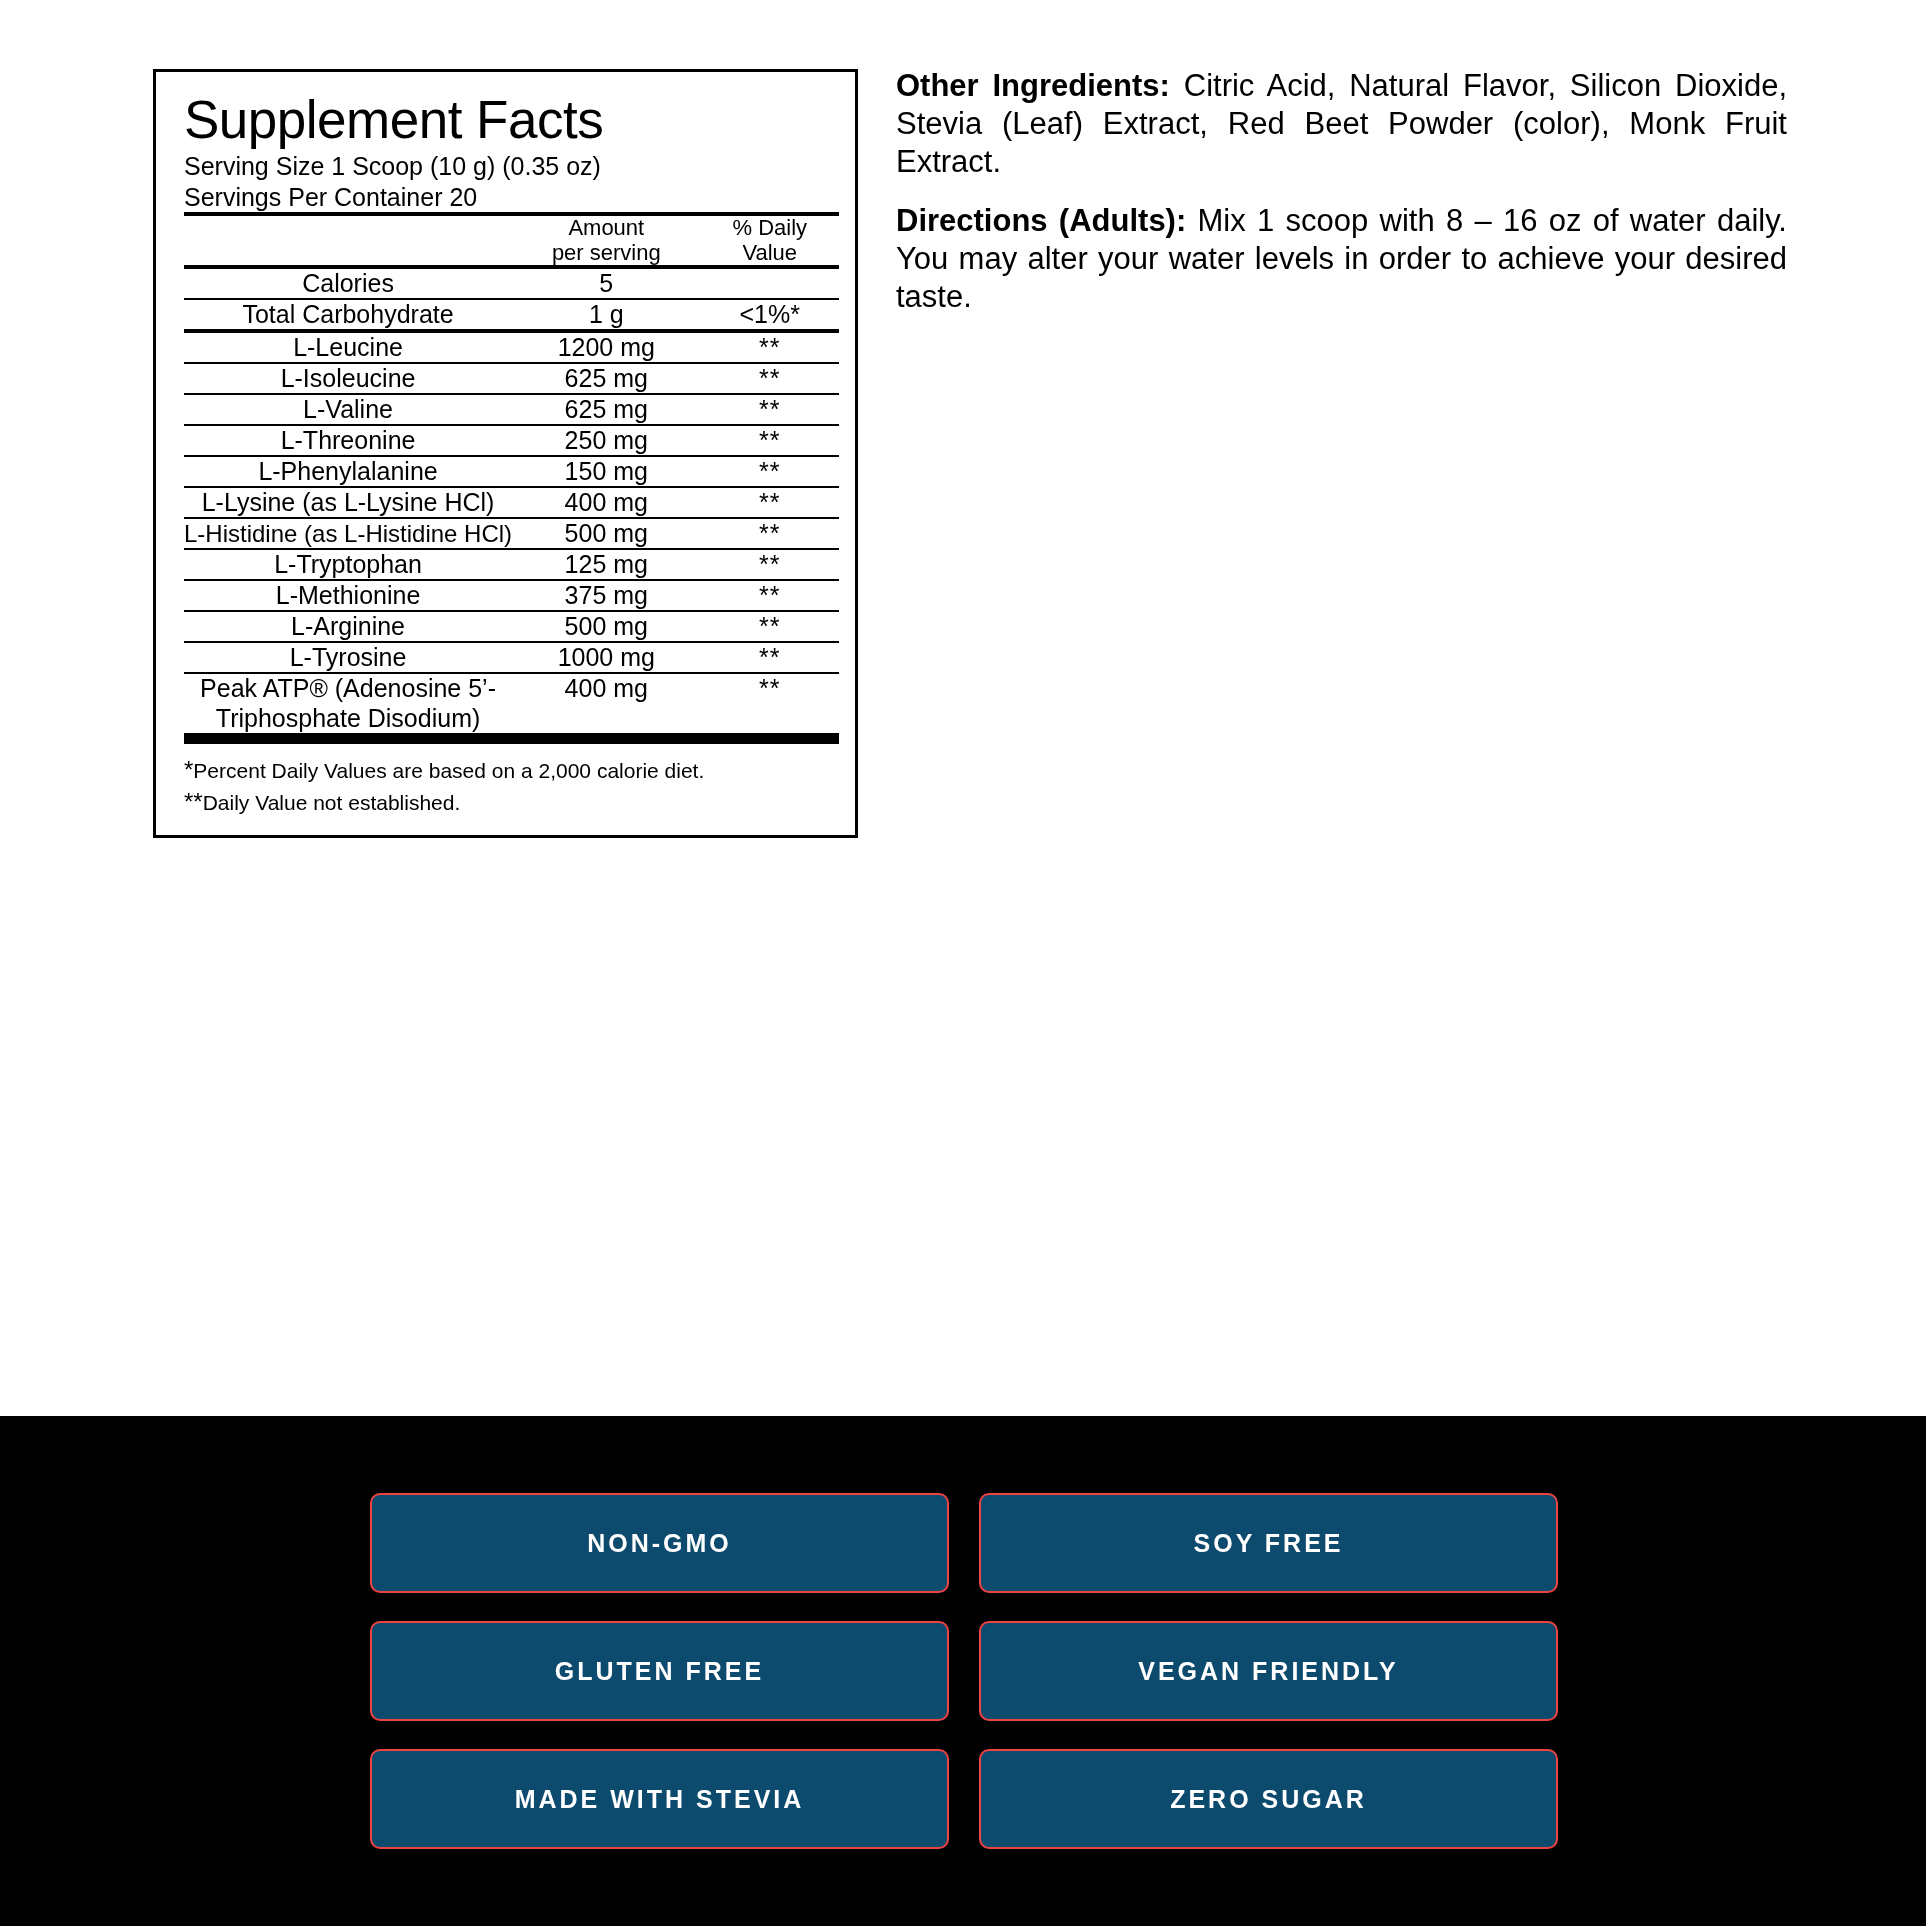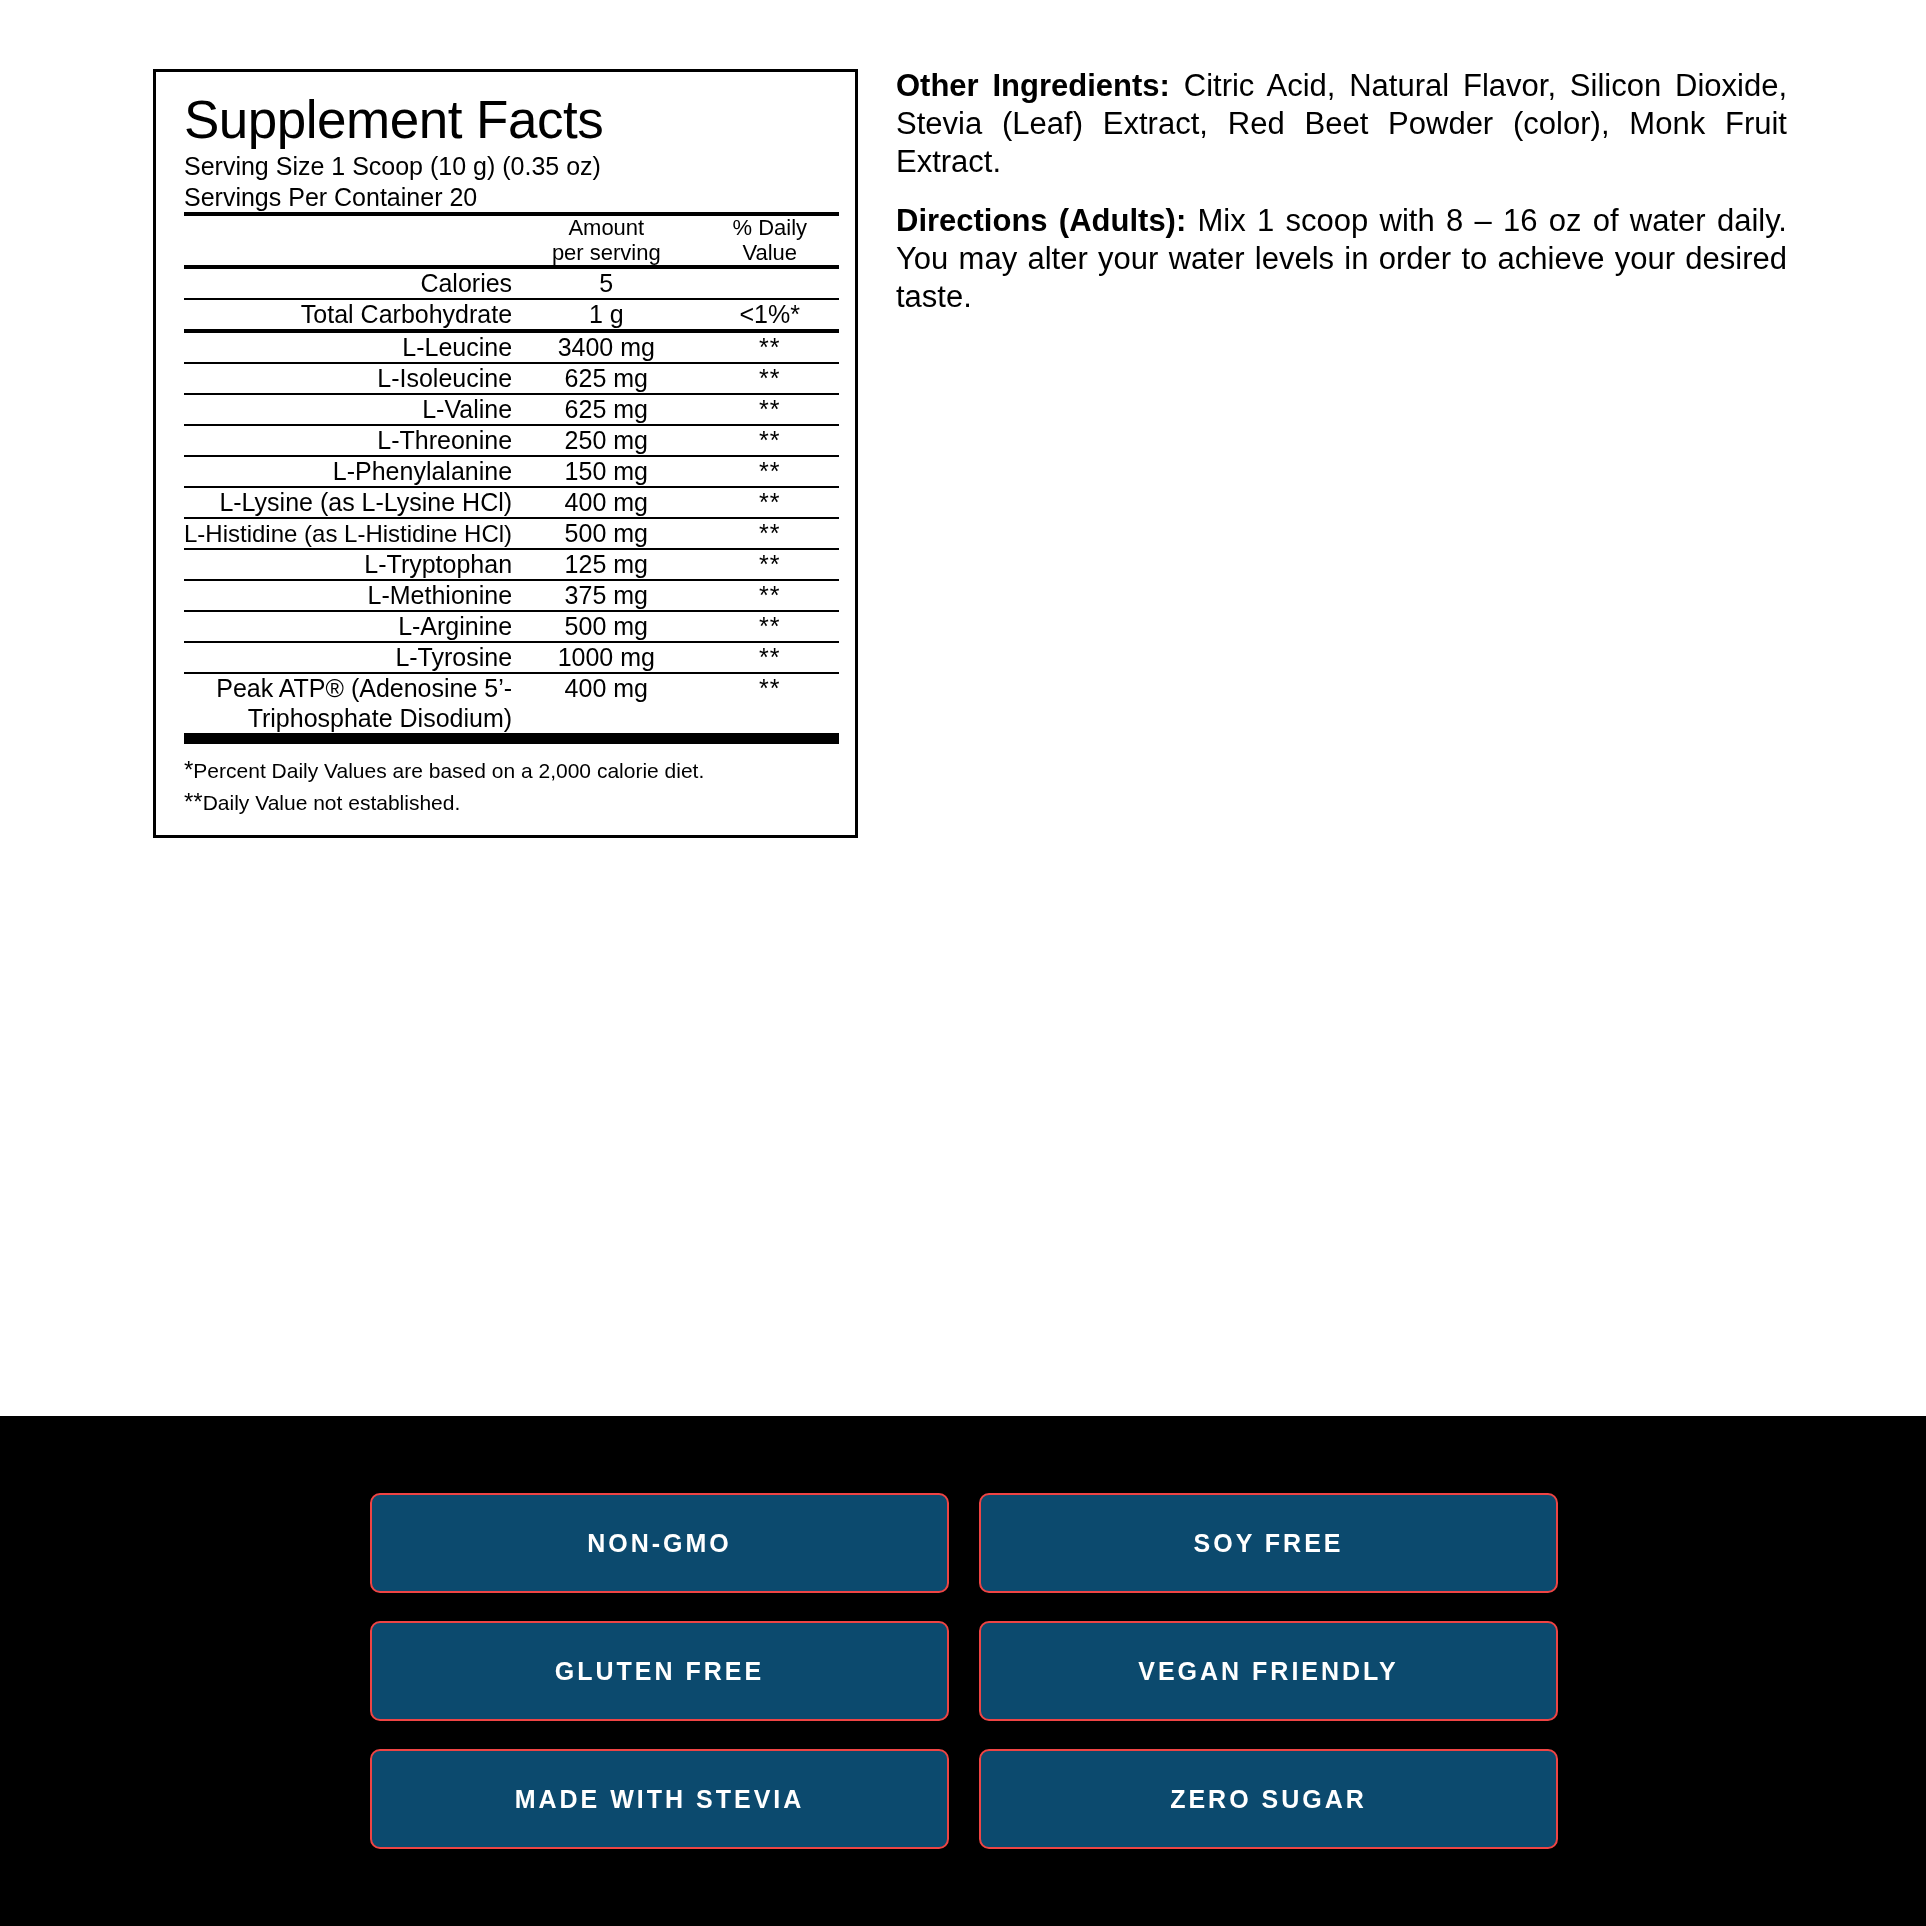--- a/index.html
+++ b/index.html
@@ -70,21 +70,21 @@
     padding: 6px 0 7px 0;
   }
   .hdr-row th.blank { width: 48%; }
   .hdr-row th.amt  { width: 30%; }
   .hdr-row th.dv   { width: 22%; }
 
   .row td {
     padding: 7px 0 7px 0;
     border-top: 2px solid #000;
   }
-  .row td.name { text-align: right; white-space: nowrap; margin-left: 16px; }
+  .row td.name { text-align: center; white-space: nowrap; margin-left: 16px; }
   .row td.amount { text-align: center; }
   .row td.dv { text-align: center; }
   .row td.name.wrap { white-space: normal; line-height: 1.18; }
 
   .thickline-row td { border-top: 4px solid #000; }
 
   .stars { letter-spacing: 1px; font-size: 25px; }
 
   .footnotes {
     margin-left: 12px;
@@ -174,21 +174,21 @@
       </tr>
 
       <tr class="row">
         <td class="name">Total Carbohydrate</td>
         <td class="amount">1 g</td>
         <td class="dv">&lt;1%*</td>
       </tr>
 
       <tr class="row thickline-row">
         <td class="name">L-Leucine</td>
-        <td class="amount">3400 mg</td>
+        <td class="amount">1200 mg</td>
         <td class="dv stars">**</td>
       </tr>
 
       <tr class="row">
         <td class="name">L-Isoleucine</td>
         <td class="amount">625 mg</td>
         <td class="dv stars">**</td>
       </tr>
 
       <tr class="row">

